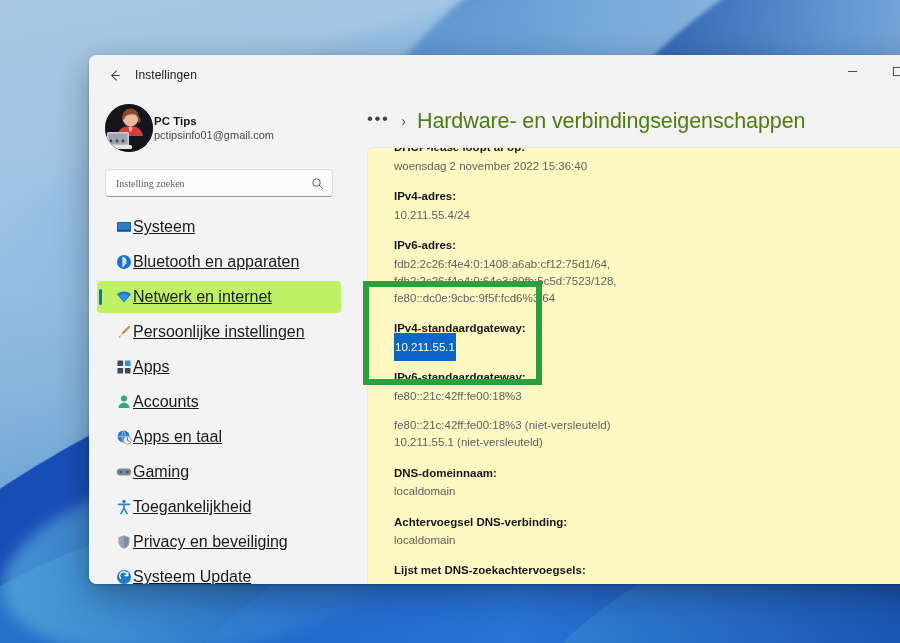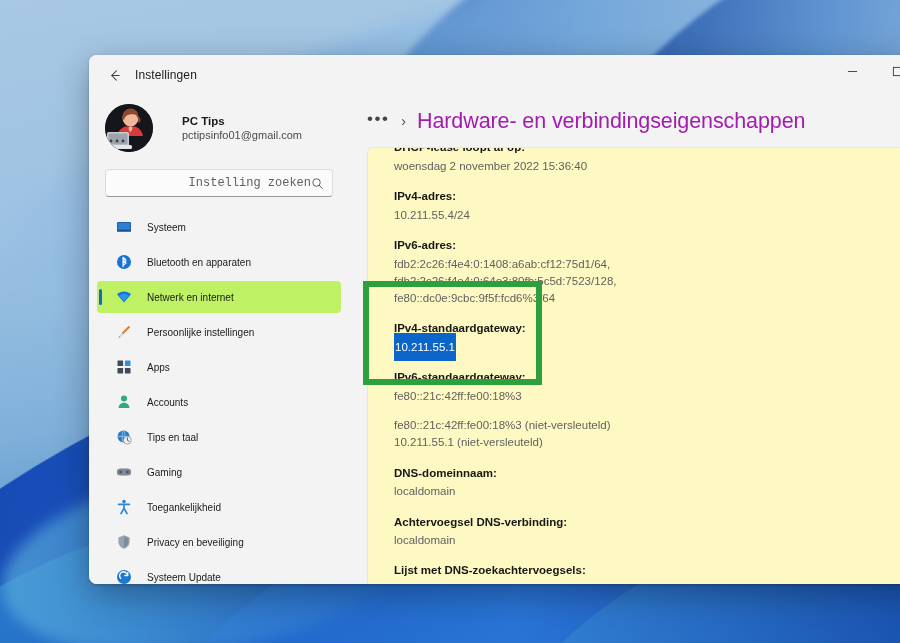--- a/index.html
+++ b/index.html
@@ -174,21 +174,21 @@
   .avatar {
     width: 48px; height: 48px;
     border-radius: 50%;
     overflow: hidden;
     flex: 0 0 48px;
     background: #1c1c22;
     position: relative;
   }
   .avatar svg { display:block; width:48px; height:48px; }
   .account-text {
-    margin-left: 29px;
+    margin-left: 1px;
     line-height: 1.25;
     overflow: hidden;
   }
   .account-name {
     font-size: 11.5px;
     font-weight: bold;
     color: #1a1a1a;
   }
   .account-mail {
     font-size: 11px;
@@ -206,25 +206,24 @@
     display: flex;
     align-items: center;
     padding: 0 8px 0 10px;
     box-sizing: border-box;
   }
   .search-wrap input {
     flex: 1 1 auto;
     border: none;
     outline: none;
     background: transparent;
-    font-family: Liberation Mono, monospace;
-    font-size: 12px;
+    font-family: Liberation Serif, serif;
+    font-size: 10px;
     color: #5a5a5a;
     padding: 0;
-    text-align: right;
   }
   .search-wrap input::placeholder { color: #5f5f5f; }
   .search-icon { color: #444; display:flex; align-items:center; }
 
   .nav-list {
     margin-top: 6px;
     padding: 0 8px 0 8px;
     overflow: hidden;
   }
   .nav-item {
@@ -250,24 +249,25 @@
   }
   .nav-icon {
     width: 18px;
     height: 18px;
     flex: 0 0 18px;
     display: flex;
     align-items: center;
     justify-content: center;
   }
   .nav-label {
-    margin-left: 14px;
-    font-size: 10px;
+    margin-left: 0;
+    font-size: 16px;
     color: #1a1a1a;
     white-space: nowrap;
+    text-decoration: underline;
   }
 
   
   .main {
     flex: 1 1 auto;
     min-width: 0;
     position: relative;
     display: flex;
     flex-direction: column;
     background: #f3f3f3;
@@ -288,21 +288,21 @@
     line-height: 1;
     margin-top: -6px;
   }
   .crumb-sep {
     font-size: 14px;
     color: #4a4a4a;
     margin: 0 11px 0 12px;
   }
   .page-title {
     font-size: 21.5px;
-    color: #a21caf;
+    color: #4d7c0f;
     font-weight: normal;
     letter-spacing: -.1px;
   }
 
   .content-card-wrap {
     flex: 1 1 auto;
     min-height: 0;
     position: relative;
     padding-left: 14px;
     padding-right: 0;
@@ -534,21 +534,21 @@
 
           <div class="nav-item">
             <span class="nav-icon">
               <svg width="16" height="16" viewBox="0 0 16 16">
                 <circle cx="7.6" cy="7.4" r="6" fill="#2b79c4"></circle>
                 <path d="M1.6 7.4h12M7.6 1.4c2 2 2 10 0 12M7.6 1.4c-2 2-2 10 0 12" stroke="#9fd0f0" stroke-width=".8" fill="none"></path>
                 <circle cx="11.4" cy="11.2" r="3.9" fill="#f0f0f0" stroke="#8a8a8a" stroke-width=".7"></circle>
                 <path d="M11.4 8.9v2.4l1.7 1" stroke="#4a4a4a" stroke-width=".9" fill="none" stroke-linecap="round"></path>
               </svg>
             </span>
-            <span class="nav-label">Tips en taal</span>
+            <span class="nav-label">Apps en taal</span>
           </div>
 
           <div class="nav-item">
             <span class="nav-icon">
               <svg width="16" height="16" viewBox="0 0 16 16">
                 <rect x="0.8" y="4.6" width="14.4" height="7" rx="3.5" fill="#7f8792"></rect>
                 <circle cx="4.6" cy="8.1" r="1.4" fill="#4a515b"></circle>
                 <circle cx="11.4" cy="8.1" r="1.4" fill="#4a515b"></circle>
               </svg>
             </span>

